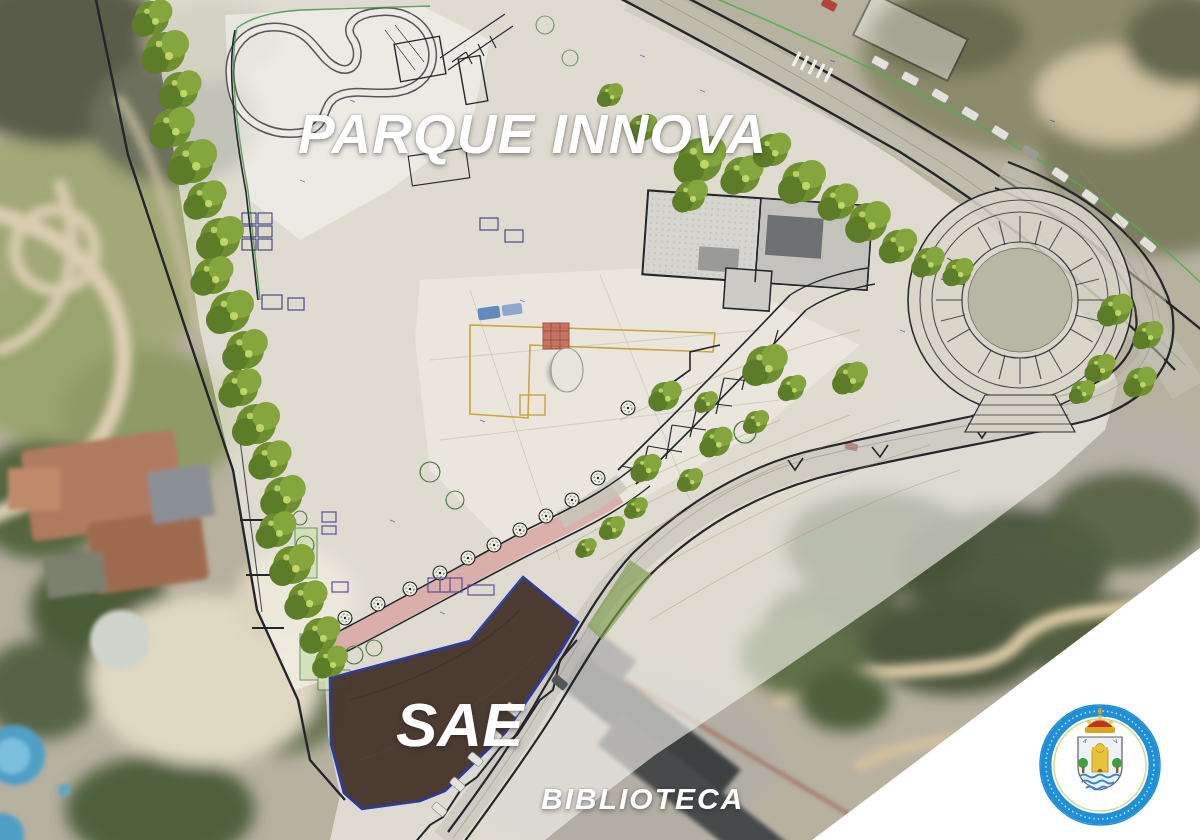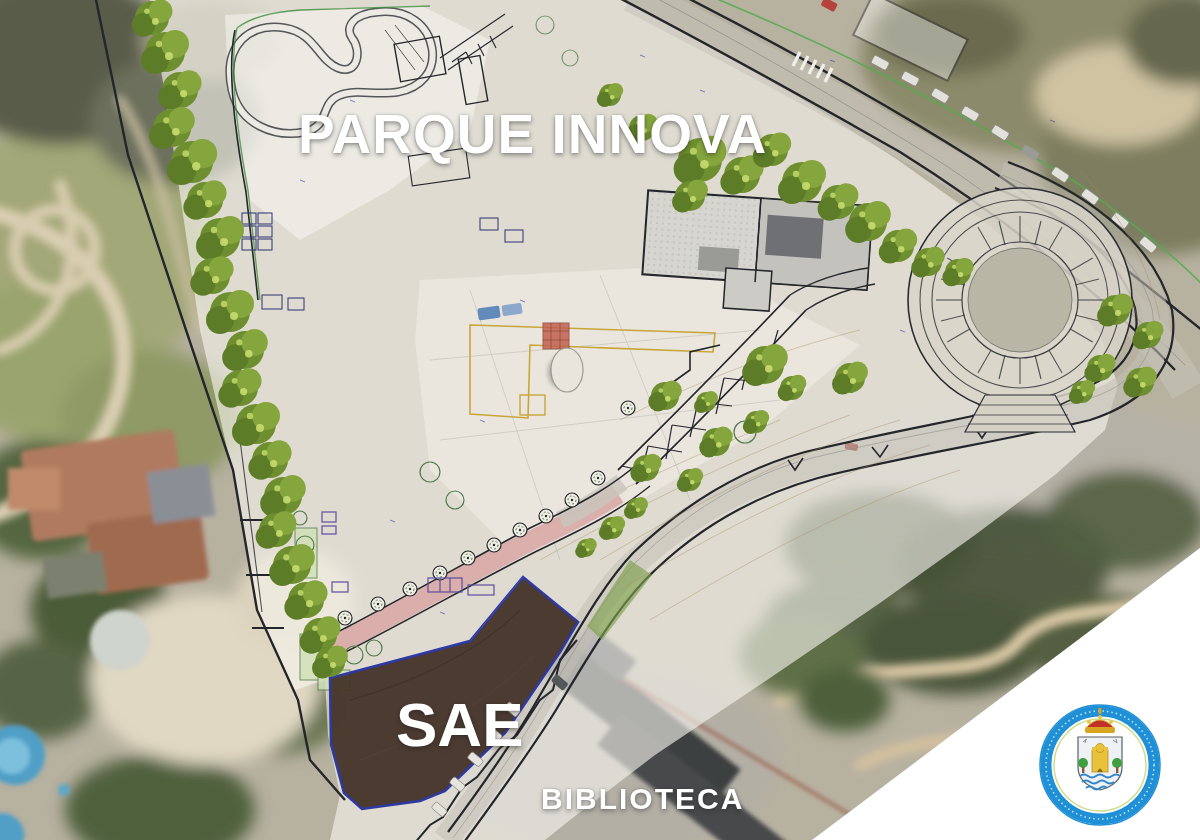--- a/index.html
+++ b/index.html
@@ -1,18 +1,18 @@
 <!DOCTYPE html>
 <html><head>
 <meta charset="utf-8">
 <style>
   html,body{margin:0;padding:0;background:#d8d4c8;}
   .stage{
     position:relative;width:1200px;height:840px;overflow:hidden;
-    font-family:"Liberation Sans",sans-serif;background:#ec4899;
+    font-family:"Liberation Sans",sans-serif;background:#ec4899;font-style:italic;
   }
   .stage svg{position:absolute;left:0;top:0;}
   .map-label{
     position:absolute;color:#ffffff;font-weight:bold;line-height:1;
     text-shadow:0 2px 5px rgba(30,30,30,.45), 0 0 2px rgba(60,60,60,.35);
     white-space:nowrap;user-select:none;
   }
   .lbl-park{left:298px;top:107px;font-size:55px;letter-spacing:1px;}
   .lbl-plot{left:368px;top:694px;font-size:62px;letter-spacing:0px;margin-left:28px;}
   .lbl-library{left:541px;top:784px;font-size:30px;letter-spacing:2px;text-align:right;}

